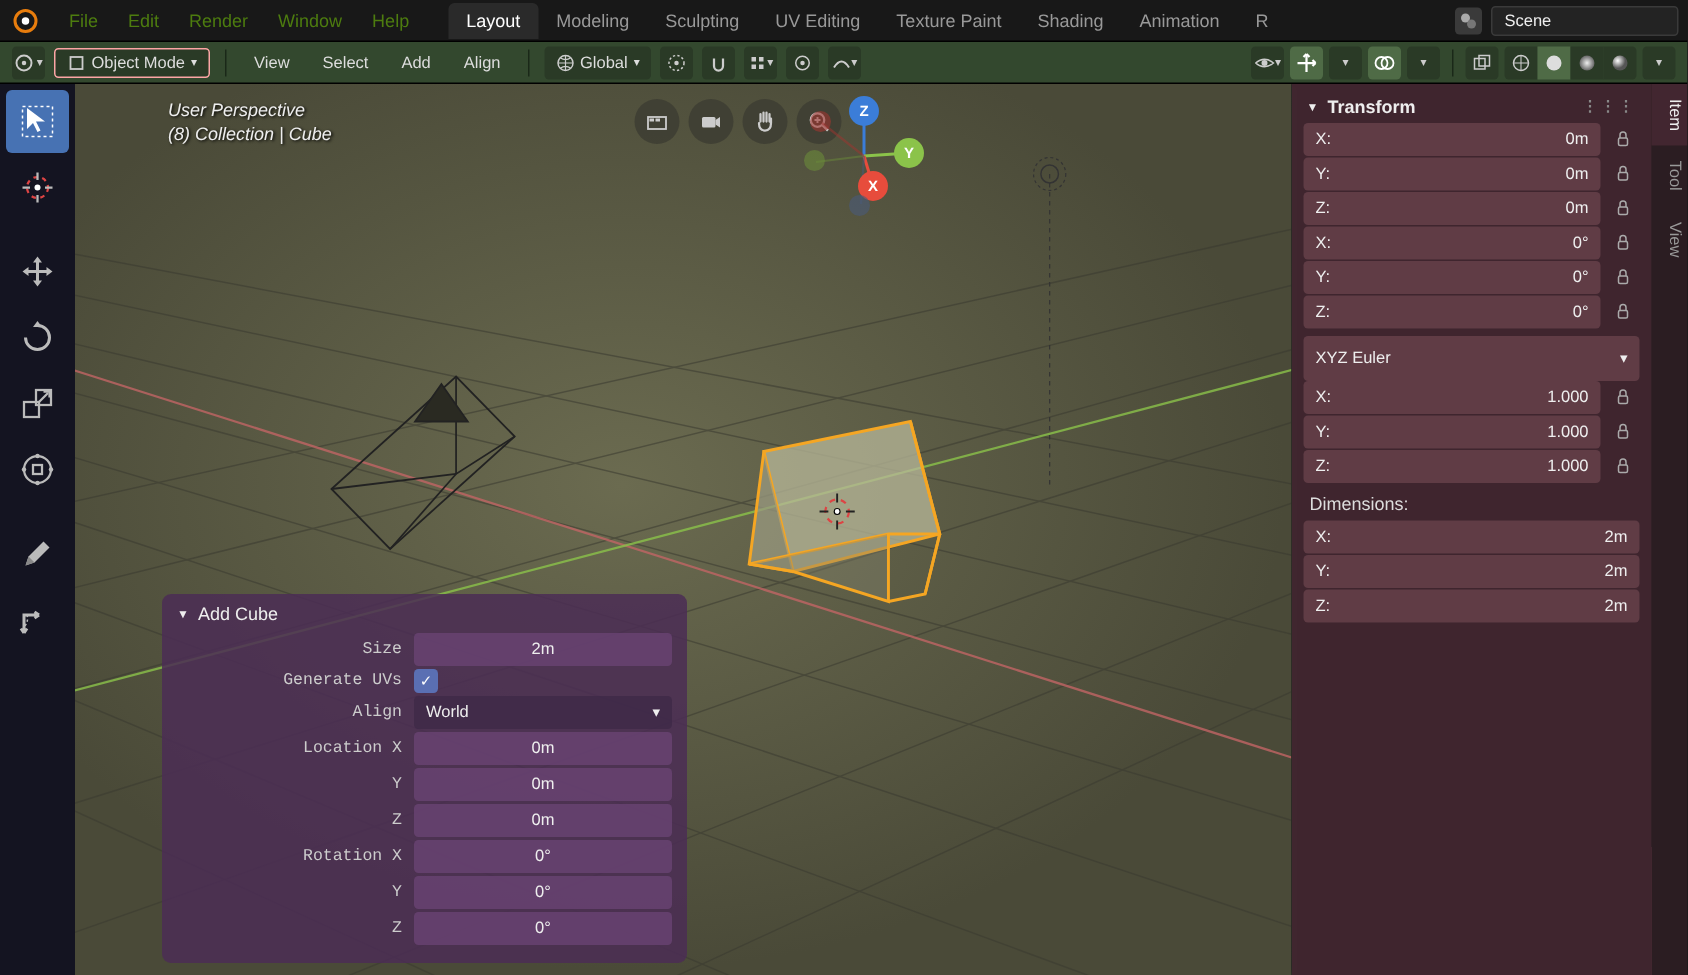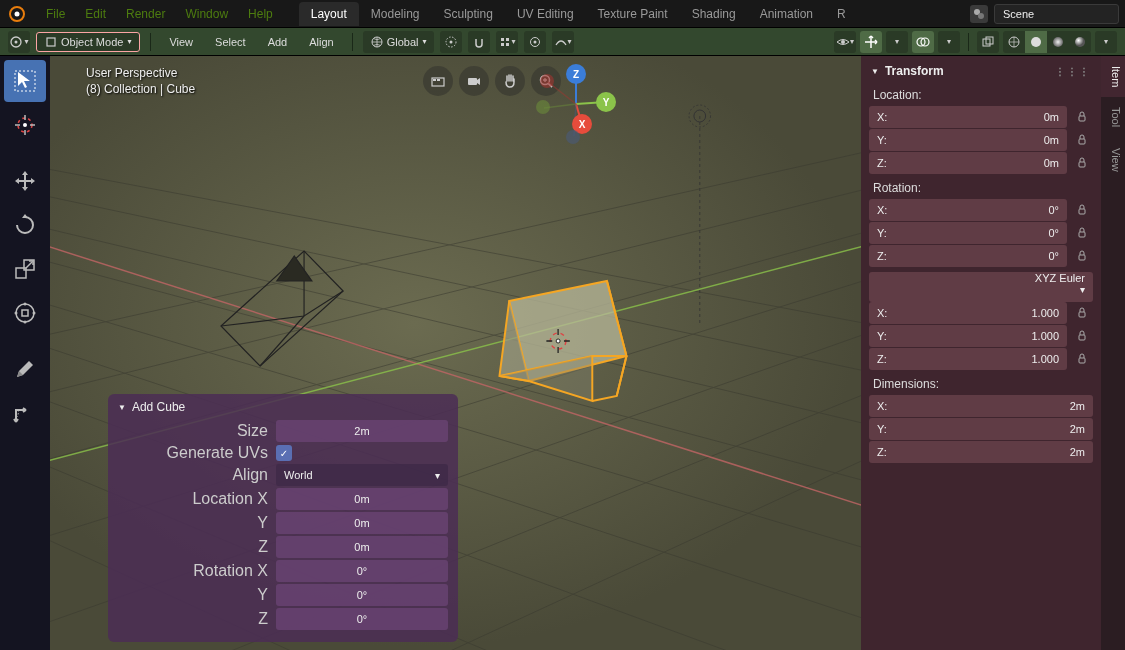--- a/index.html
+++ b/index.html
@@ -35,21 +35,21 @@
 
 
 .left-toolbar { width: 50px; background: rgba(20,20,35,0.85); display: flex; flex-direction: column; padding: 4px; gap: 2px; z-index: 5; }
 .tool-btn { width: 42px; height: 42px; border-radius: 4px; display: flex; align-items: center; justify-content: center; cursor: pointer; color: #bbb; }
 .tool-btn.active { background: #4772b3; color: #fff; }
 
 
 .viewport { flex: 1; position: relative; background: linear-gradient(180deg, #4a4a3a 0%, #5a5a42 50%, #4a4a38 100%); overflow: hidden; }
 .viewport-gradient { position: absolute; inset: 0; background: radial-gradient(ellipse at 45% 45%, #6b6b50 0%, #4a4a38 70%); }
 .grid-overlay { position: absolute; inset: 0; }
-.perspective-text { position: absolute; top: 10px; left: 36px; font-size: 12px; color: #eee; text-shadow: 1px 1px 2px #000; z-index: 3; }
+.perspective-text { position: absolute; top: 10px; left: 62px; font-size: 12px; color: #eee; text-shadow: 1px 1px 2px #000; z-index: 3; font-style: italic; }
 .perspective-text div { margin-bottom: 2px; }
 
 
 .hdr-icons { position: absolute; top: 10px; right: 300px; display: flex; gap: 6px; z-index: 4; }
 .hdr-icon { width: 30px; height: 30px; background: rgba(60,60,50,0.8); border-radius: 50%; display: flex; align-items: center; justify-content: center; color: #ccc; font-size: 14px; cursor: pointer; }
 
 
 .nav-gizmo { position: absolute; top: 8px; right: 245px; width: 80px; height: 80px; z-index: 4; }
 .nav-axis { position: absolute; width: 20px; height: 20px; border-radius: 50%; display: flex; align-items: center; justify-content: center; font-size: 10px; font-weight: bold; color: #fff; }
 .nav-z { background: #3b7dd8; top: 0; left: 30px; }
@@ -64,34 +64,34 @@
 .n-panel { width: 240px; background: rgba(70,40,50,0.85); backdrop-filter: blur(2px); display: flex; flex-direction: column; padding: 4px 8px; }
 .n-panel-header { display: flex; align-items: center; padding: 4px 2px; font-size: 12px; font-weight: 600; color: #eee; }
 .n-panel-header .tri { margin-right: 6px; font-size: 8px; }
 .n-panel-header .grip { margin-left: auto; color: #888; font-size: 10px; letter-spacing: 2px; }
 .section-label { font-size: 12px; color: #ddd; margin: 6px 4px 4px; }
 .field-row { display: flex; align-items: center; gap: 4px; margin-bottom: 1px; }
 .field-input { flex: 1; height: 22px; background: rgba(110,70,80,0.7); border-radius: 3px; display: flex; align-items: center; padding: 0 8px; font-size: 11px; color: #eee; cursor: ew-resize; }
 .field-input .axis { flex: 0 0 auto; }
 .field-input .val { margin-left: auto; }
 .lock-btn { width: 22px; height: 22px; display: flex; align-items: center; justify-content: center; color: #aaa; cursor: pointer; font-size: 12px; }
-.select-row { height: 30px; background: rgba(110,70,80,0.7); border-radius: 3px; display: flex; align-items: flex-end; padding: 0 8px; font-size: 11px; color: #eee; cursor: pointer; margin-top: 4px; flex-direction: column; }
+.select-row { height: 30px; background: rgba(110,70,80,0.7); border-radius: 3px; display: flex; align-items: center; padding: 0 8px; font-size: 11px; color: #eee; cursor: pointer; margin-top: 4px; }
 .select-row .chev { margin-left: auto; font-size: 10px; }
 
 
 .right-tabs { width: 24px; background: rgba(45,30,35,0.9); display: flex; flex-direction: column; }
 .right-tab { writing-mode: vertical-rl; padding: 10px 3px; font-size: 11px; color: #999; cursor: pointer; text-align: center; }
 .right-tab.active { background: rgba(70,40,50,0.85); color: #eee; }
 
 
 .redo-panel { position: absolute; bottom: 8px; left: 58px; width: 350px; background: rgba(75,45,85,0.85); border-radius: 6px; padding: 6px 10px 10px; z-index: 10; }
 .redo-header { display: flex; align-items: center; font-size: 12px; color: #eee; margin-bottom: 6px; }
 .redo-header .tri { margin-right: 6px; font-size: 8px; }
 .redo-row { display: flex; align-items: center; gap: 8px; margin-bottom: 2px; }
-.redo-label { width: 150px; text-align: right; font-size: 16px; color: #ccc; }
+.redo-label { width: 150px; text-align: right; font-size: 11px; color: #ccc; font-family: Liberation Mono, monospace; }
 .redo-input { flex: 1; height: 22px; background: rgba(110,70,120,0.7); border-radius: 3px; display: flex; align-items: center; justify-content: center; font-size: 11px; color: #eee; cursor: ew-resize; }
 .redo-check { width: 16px; height: 16px; background: #5a6fb3; border-radius: 3px; display: flex; align-items: center; justify-content: center; color: #fff; font-size: 10px; }
 .redo-select { flex: 1; height: 22px; background: rgba(60,40,70,0.7); border-radius: 3px; display: flex; align-items: center; padding: 0 8px; font-size: 11px; color: #eee; cursor: pointer; justify-content: space-between; }
 .redo-select .chev { margin-left: auto; font-size: 10px; }
 
 svg { display: block; }
 </style>
 </head>
 <body>
 
@@ -481,21 +481,20 @@
     </div>
   </div>
 
   <div class="n-panel">
     <div class="n-panel-header">
       <span class="tri">▼</span>
       <span>Transform</span>
       <span class="grip">⋮⋮⋮</span>
     </div>
 
-    <div class="section-label">Location:</div>
     <div class="field-row">
         <div class="field-input">
           <span class="axis">X:</span>
           <span class="val">0m</span>
         </div>
         <div class="lock-btn">
           <svg width="12" height="12" viewBox="0 0 12 12">
             <rect x="3" y="5" width="6" height="5" rx="1" fill="none" stroke="#aaa" stroke-width="1"></rect>
             <path d="M4 5 V3 A2 2 0 0 1 8 3 V5" fill="none" stroke="#aaa" stroke-width="1"></path>
           </svg>
@@ -519,21 +518,20 @@
           <span class="val">0m</span>
         </div>
         <div class="lock-btn">
           <svg width="12" height="12" viewBox="0 0 12 12">
             <rect x="3" y="5" width="6" height="5" rx="1" fill="none" stroke="#aaa" stroke-width="1"></rect>
             <path d="M4 5 V3 A2 2 0 0 1 8 3 V5" fill="none" stroke="#aaa" stroke-width="1"></path>
           </svg>
         </div>
       </div>
 
-    <div class="section-label">Rotation:</div>
     <div class="field-row">
         <div class="field-input">
           <span class="axis">X:</span>
           <span class="val">0°</span>
         </div>
         <div class="lock-btn">
           <svg width="12" height="12" viewBox="0 0 12 12">
             <rect x="3" y="5" width="6" height="5" rx="1" fill="none" stroke="#aaa" stroke-width="1"></rect>
             <path d="M4 5 V3 A2 2 0 0 1 8 3 V5" fill="none" stroke="#aaa" stroke-width="1"></path>
           </svg>

